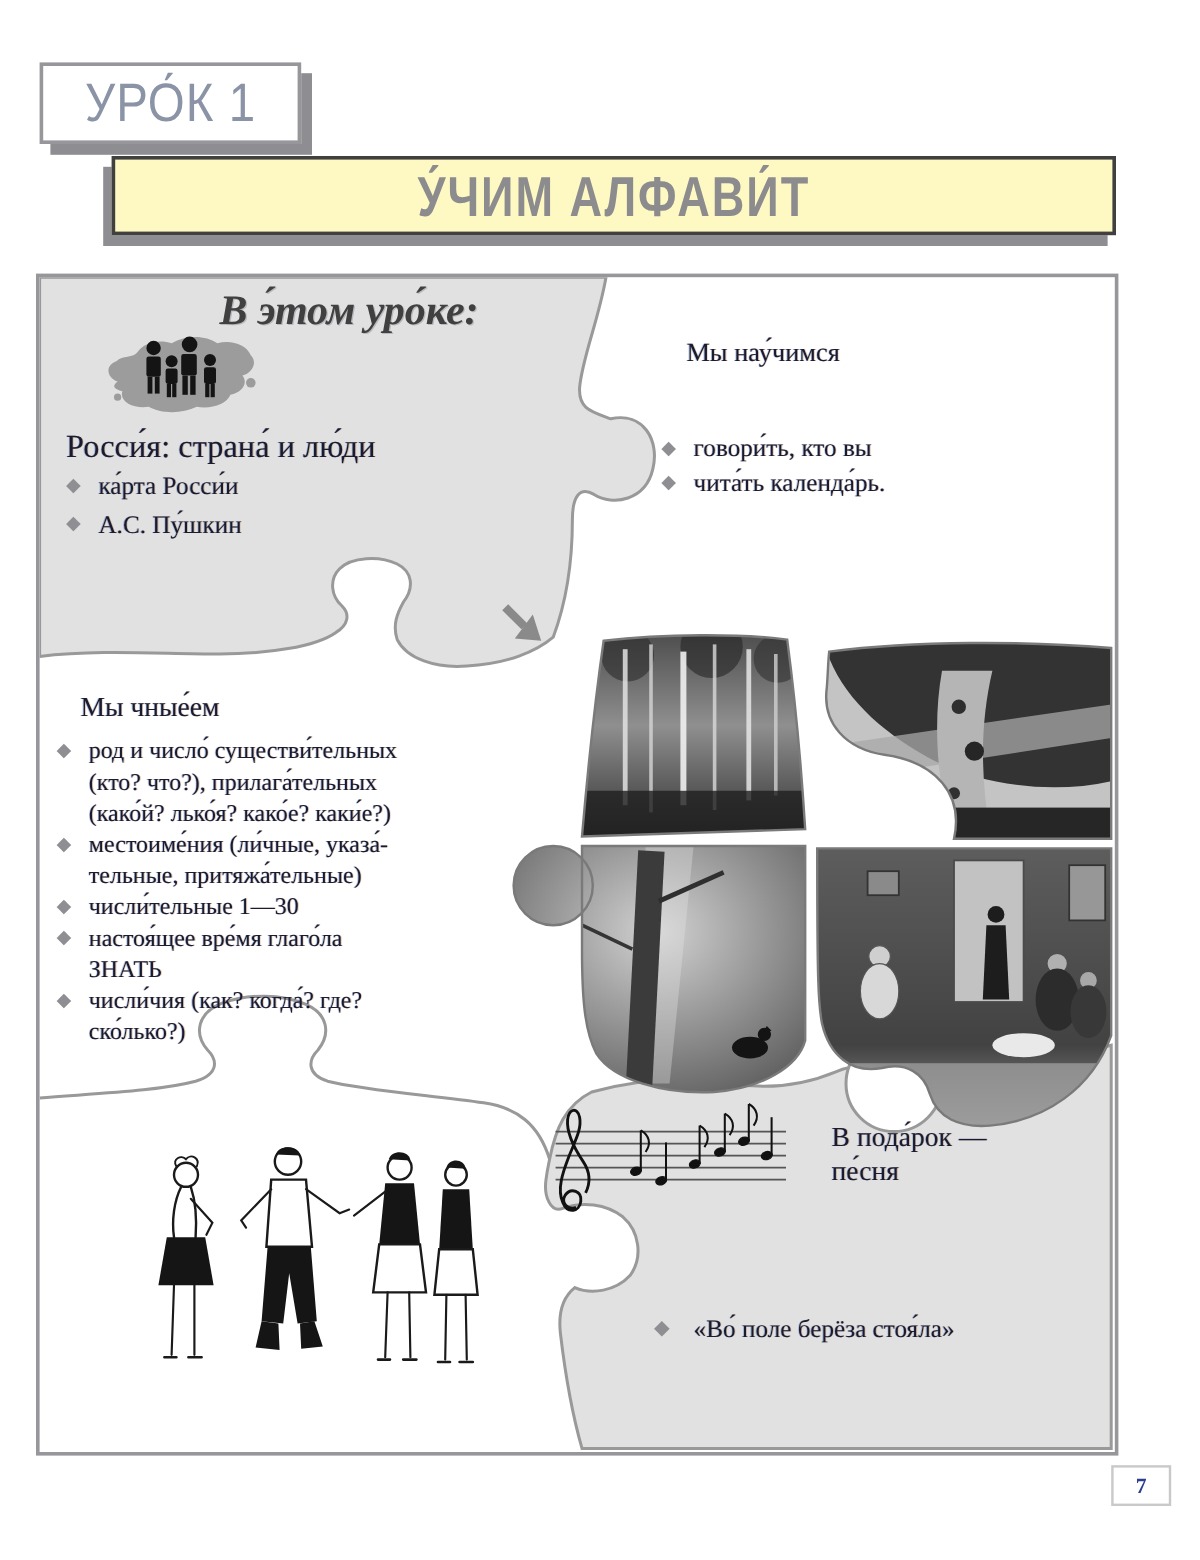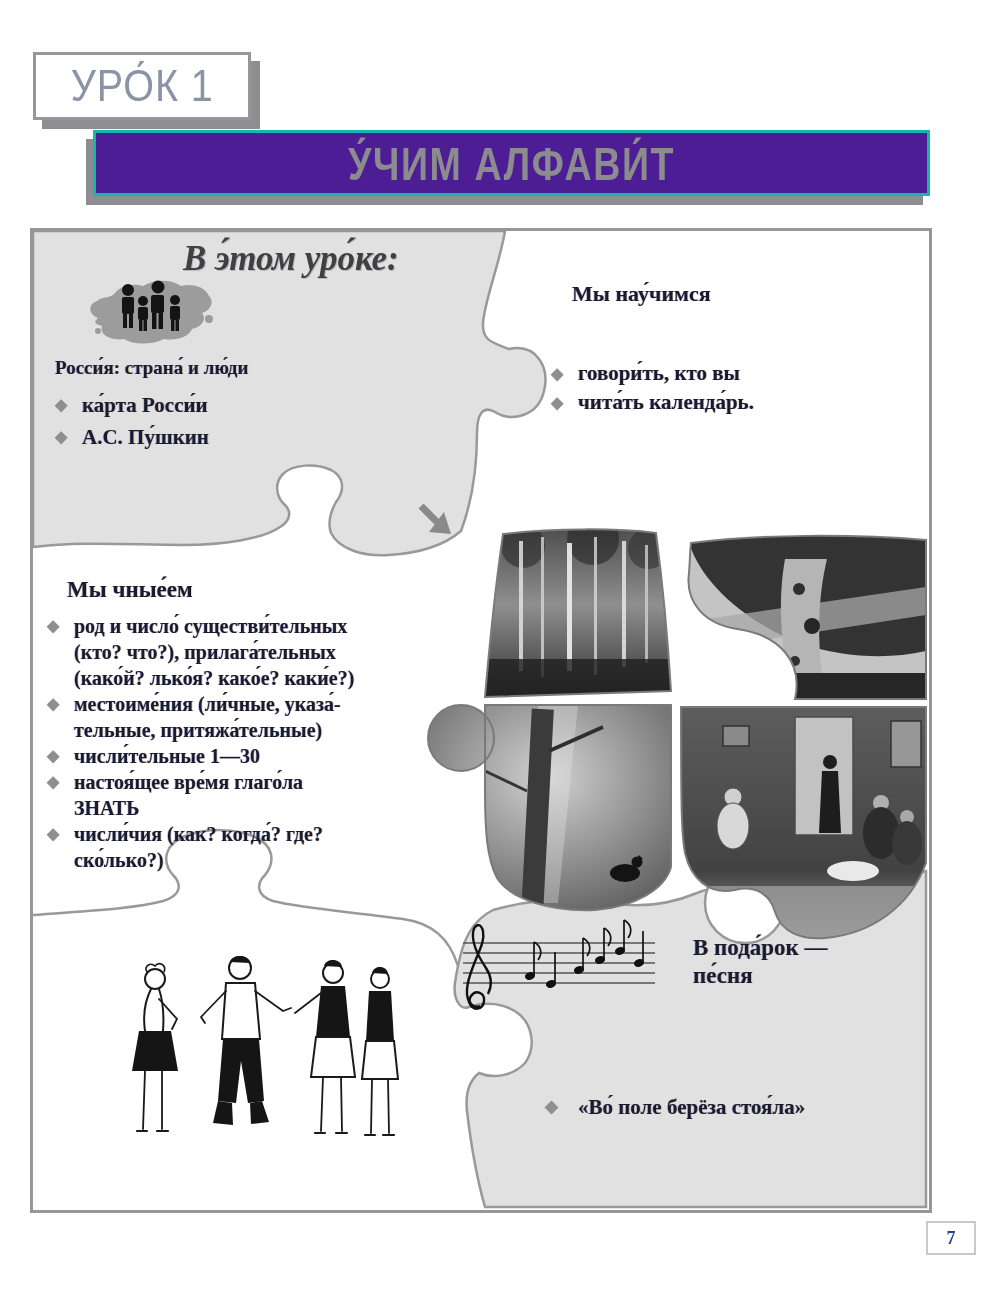--- a/index.html
+++ b/index.html
@@ -4,48 +4,48 @@
 <style>
   html,body{margin:0;padding:0;background:#ffffff;}
   body{width:1000px;height:1300px;overflow:hidden;font-family:"Liberation Serif",serif;}
   .page{position:relative;width:884px;height:1300px;background:#fff;}
 
   .lesson-badge{position:absolute;left:33px;top:52px;width:212px;height:62px;background:#fff;
     border:3px solid #97979b;box-shadow:9px 9px 0 #8e8e92;display:flex;align-items:center;justify-content:center;z-index:4;}
   .lesson-badge .t{font-family:"Liberation Sans",sans-serif;font-size:45px;color:#8b94a6;
     transform:scaleX(.88);letter-spacing:1px;white-space:nowrap;}
 
-  .title-banner{position:absolute;left:93px;top:130px;width:831px;height:60px;background:#4c1d95;
-    border:3px solid #14b8a6;box-shadow:-7px 9px 0 #8e8e92;display:flex;align-items:center;justify-content:center;z-index:3;}
+  .title-banner{position:absolute;left:93px;top:130px;width:831px;height:60px;background:#fef9c3;
+    border:3px solid #404040;box-shadow:-7px 9px 0 #8e8e92;display:flex;align-items:center;justify-content:center;z-index:3;}
   .title-banner .t{font-family:"Liberation Sans",sans-serif;font-weight:bold;font-size:47px;color:#8c8c8e;
     transform:scaleX(.8);letter-spacing:2px;white-space:nowrap;}
 
   .content-box{position:absolute;left:30px;top:228px;width:896px;height:979px;border:3px solid #97979b;background:#fff;}
   .puzzle{position:absolute;left:0;top:0;}
 
   .abs{position:absolute;}
-  .ru{font-weight:bold;color:#1a1a30;text-shadow:.7px 0 0 rgba(160,80,0,.28),-.7px 0 0 rgba(0,70,170,.28);}
+  .ru{font-weight:normal;color:#1a1a30;text-shadow:.7px 0 0 rgba(160,80,0,.28),-.7px 0 0 rgba(0,70,170,.28);}
 
   .intro-heading{left:150px;top:8px;font-size:35px;font-style:italic;font-weight:bold;color:#404040;
     text-shadow:1px 1px 0 rgba(80,80,100,.28);white-space:nowrap;}
 
   .sec-heading{font-size:22px;}
   .grammar-heading{font-size:23px;}
 
   .b-list{display:block;}
   .b-item{display:flex;align-items:flex-start;}
   .dm{width:27px;flex:none;color:#8f8f93;font-size:16px;text-shadow:none;}
   .b-text{white-space:pre-line;flex:1;}
 
   .intro-list .b-item{line-height:32px;font-size:21px;}
   .speak-list .b-item{line-height:29px;font-size:21px;}
   .grammar-list .b-item{line-height:26px;font-size:20px;}
   .grammar-list .dm{line-height:26px;}
 
-  .intro-title{left:22px;top:126px;font-size:19px;white-space:nowrap;}
+  .intro-title{left:22px;top:126px;font-size:27px;white-space:nowrap;}
   .gift-heading{left:660px;top:703px;width:240px;font-size:23px;line-height:28px;white-space:pre-line;}
   .song-line{left:512px;top:862px;font-size:21px;display:flex;}
   .song-line .dm{margin-right:6px;font-size:17px;line-height:28px;}
   .song-line .b-text{line-height:28px;text-align:right;}
 
   .page-number-box{position:absolute;left:926px;top:1221px;width:46px;height:30px;background:#fff;
     border:2px solid #c9c9c9;display:flex;align-items:center;justify-content:center;}
   .page-number-box span{font-weight:bold;font-size:18px;color:#2b3f8c;font-family:"Liberation Serif",serif;}
 </style>
 </head>

